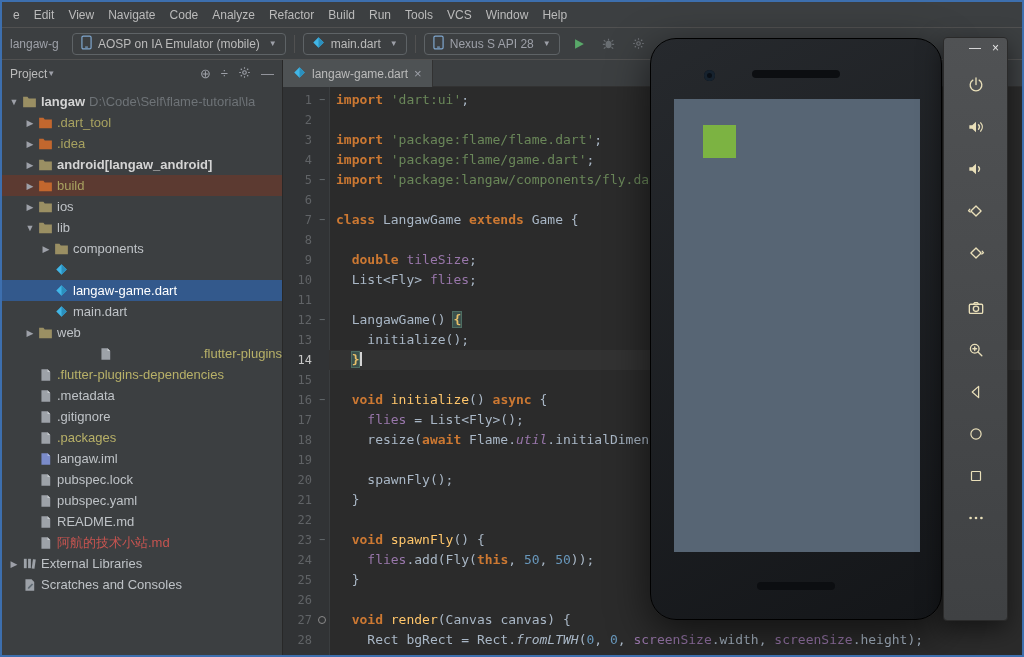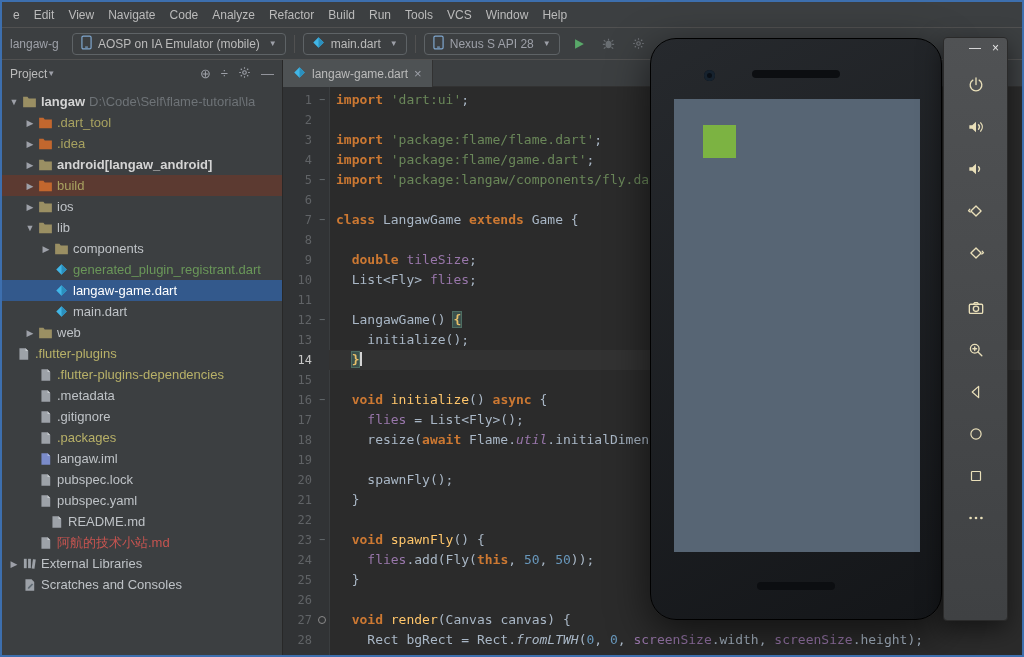--- a/index.html
+++ b/index.html
@@ -297,21 +297,20 @@
             <span class="label ">components</span>
           </div>
           <div class="trow" style="padding-left: 38px;">
             <span class="arrow"></span>
             <span class="ticon">
               <svg width="13" height="13" viewBox="0 0 16 16">
                 <path d="M8 1.5L14.5 8 8 14.5 1.5 8z" fill="#41b6e6"></path>
                 <path d="M8 1.5L14.5 8 8 14.5z" fill="#2b8fbd"></path>
               </svg>
             </span>
-            <span class="label st-green">generated_plugin_registrant.dart</span>
           </div>
           <div class="trow selected" style="padding-left: 38px;">
             <span class="arrow"></span>
             <span class="ticon">
               <svg width="13" height="13" viewBox="0 0 16 16">
                 <path d="M8 1.5L14.5 8 8 14.5 1.5 8z" fill="#41b6e6"></path>
                 <path d="M8 1.5L14.5 8 8 14.5z" fill="#2b8fbd"></path>
               </svg>
             </span>
             <span class="label ">langaw-game.dart</span>
@@ -328,21 +327,21 @@
           </div>
           <div class="trow" style="padding-left: 22px;">
             <span class="arrow">▶</span>
             <span class="ticon">
               <svg width="15" height="15" viewBox="0 0 16 16">
                 <path d="M1.2 3h4.6l1.4 1.8h7.6V14H1.2z" fill="#9a8f63"></path>
               </svg>
             </span>
             <span class="label ">web</span>
           </div>
-          <div class="trow" style="">
+          <div class="trow" style=" justify-content: space-between;">
             <span class="arrow"></span>
             <span class="ticon">
               <svg width="13" height="14" viewBox="0 0 16 16">
                 <path d="M3 1h7.5L13.8 4.3V15H3z" fill="#9da2a8"></path>
                 <path d="M10.5 1v3.3h3.3z" fill="#c8ccd0"></path>
               </svg>
             </span>
             <span class="label st-ignored">.flutter-plugins</span>
           </div>
           <div class="trow" style="padding-left: 22px;">
@@ -408,21 +407,21 @@
           <div class="trow" style="padding-left: 22px;">
             <span class="arrow"></span>
             <span class="ticon">
               <svg width="13" height="14" viewBox="0 0 16 16">
                 <path d="M3 1h7.5L13.8 4.3V15H3z" fill="#9da2a8"></path>
                 <path d="M10.5 1v3.3h3.3z" fill="#c8ccd0"></path>
               </svg>
             </span>
             <span class="label ">pubspec.yaml</span>
           </div>
-          <div class="trow" style="padding-left: 33px;">
+          <div class="trow" style="padding-left: 22px;">
             <span class="arrow"></span>
             <span class="ticon">
               <svg width="13" height="14" viewBox="0 0 16 16">
                 <path d="M3 1h7.5L13.8 4.3V15H3z" fill="#9da2a8"></path>
                 <path d="M10.5 1v3.3h3.3z" fill="#c8ccd0"></path>
               </svg>
             </span>
             <span class="label ">README.md</span>
           </div>
           <div class="trow" style="padding-left: 22px;">

